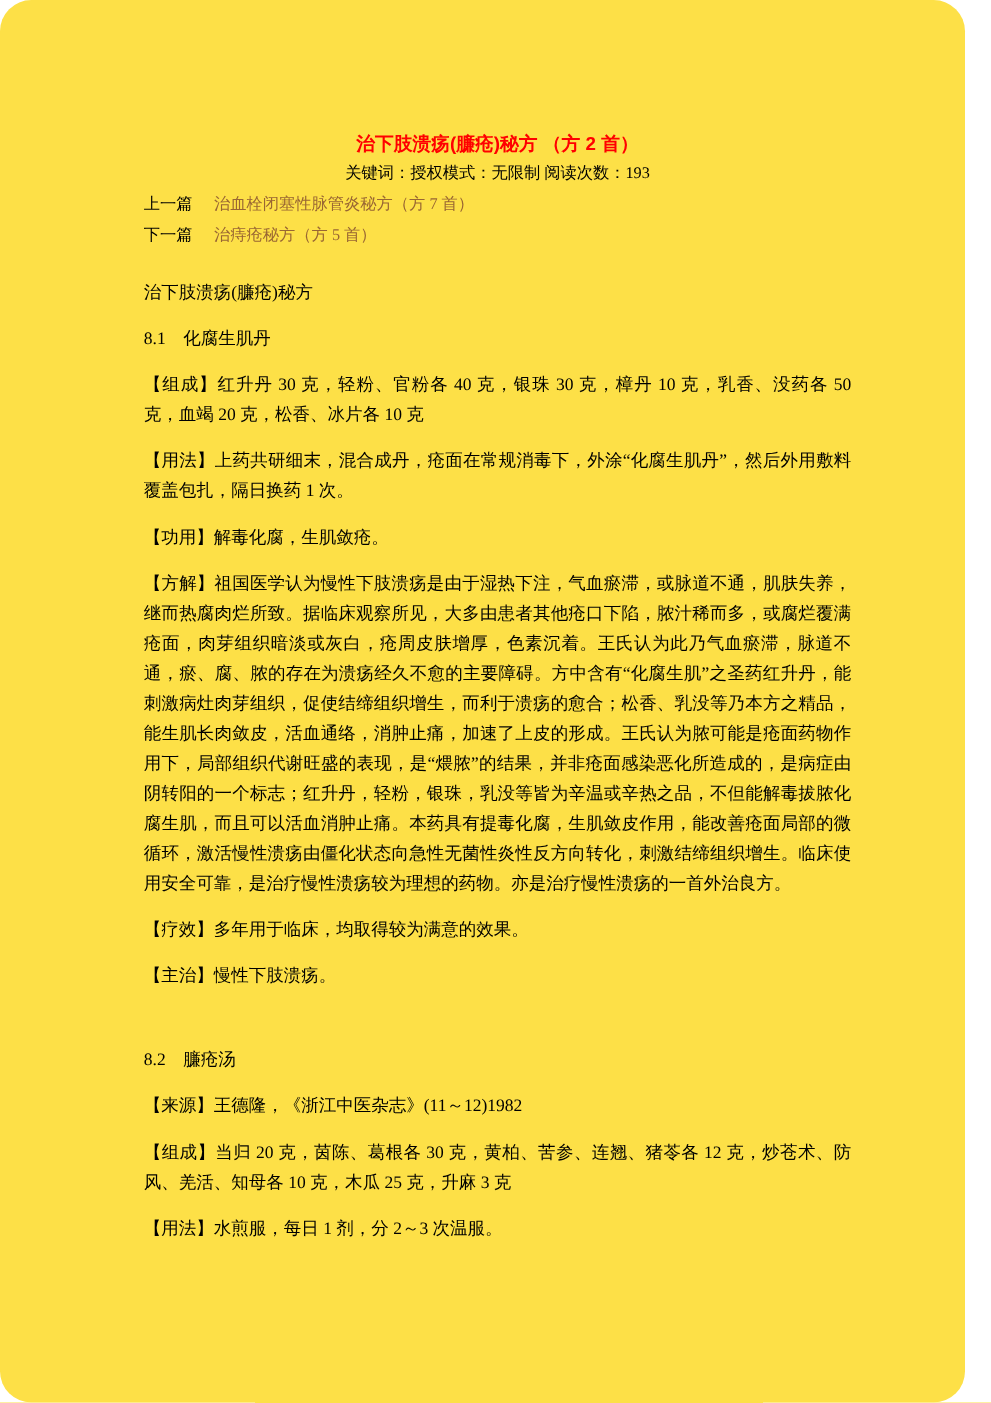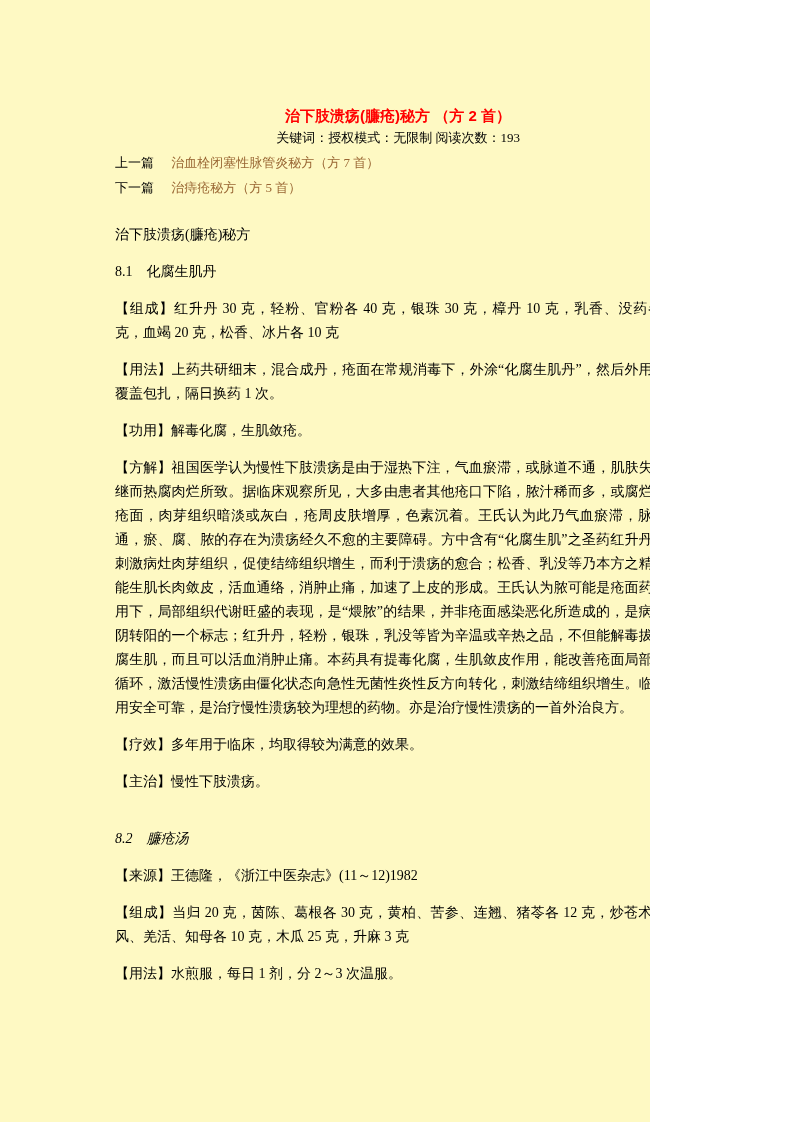--- a/index.html
+++ b/index.html
@@ -4,23 +4,24 @@
 <style>
   html, body { margin: 0; padding: 0; }
   body {
     width: 793px; height: 1122px;
     background: #ffffff;
     font-family: "Liberation Serif", serif;
     color: #000000;
   }
   .page {
     position: relative;
-    width: 650px; height: 1122px;
+    width: 772px; height: 1122px;
     overflow: hidden;
-    background: #fef9c3;
+    background: #fde047;
+    border-radius: 25px;
   }
   .content {
     position: absolute;
     left: 115px; top: 0;
     width: 566px;
   }
   .title {
     margin: 0;
     padding-top: 106px;
     text-align: center;
@@ -50,21 +51,21 @@
   }
   .article { margin-top: 26px; }
   .para {
     margin: 0 0 13px 0;
     font-size: 14px;
     line-height: 24px;
     text-align: justify;
     color: #000000;
   }
   .heading-num {  }
-  .gap-large { margin-top: 33px; font-style: italic; }
+  .gap-large { margin-top: 43px; }
 </style>
 </head>
 <body>
 
 <div class="page">
   <div class="content">
 
     <h1 class="title">治下肢溃疡(臁疮)秘方 （方 2 首）</h1>
 
     <div class="meta">

